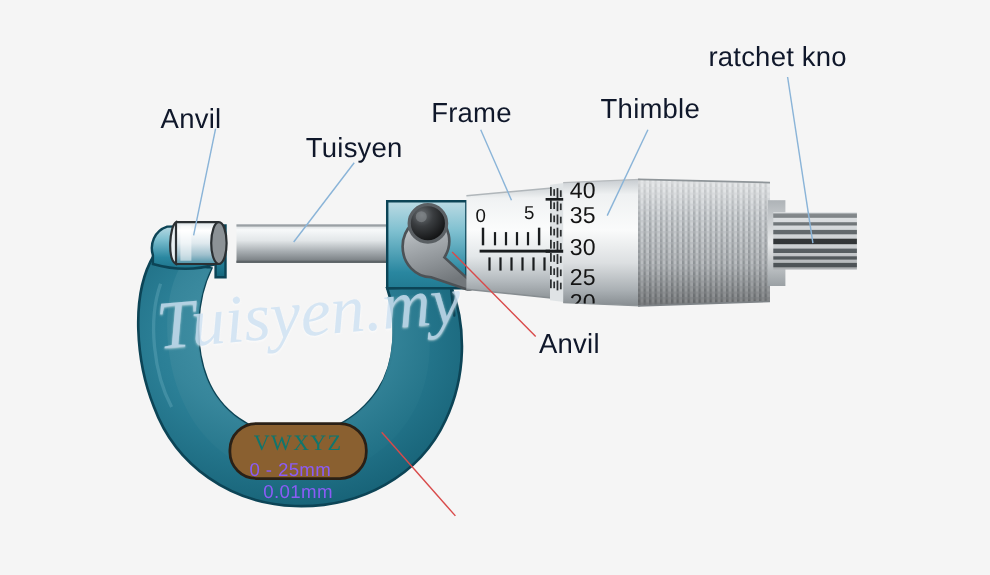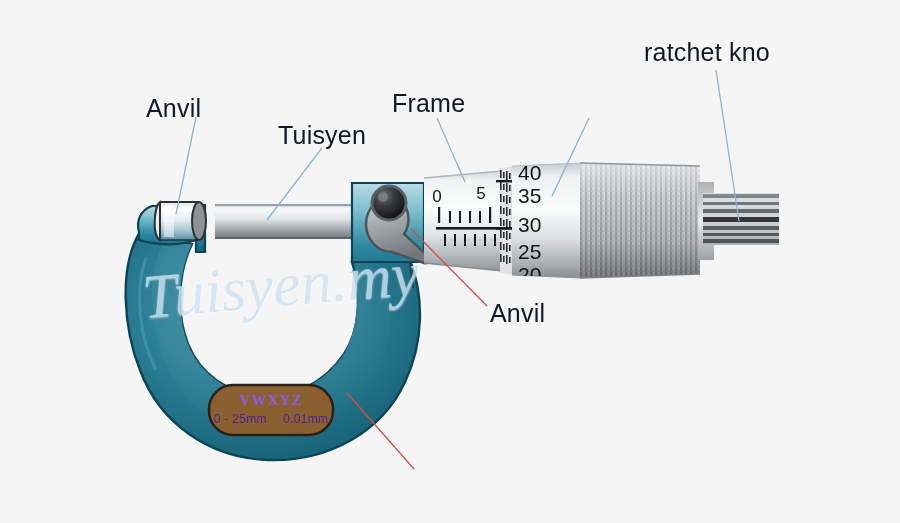--- a/index.html
+++ b/index.html
@@ -15,30 +15,30 @@
   .lbl{
     position:absolute;
     color:#0f172a;
     font-size:25px;
     font-family:"Liberation Sans", sans-serif;
     white-space:nowrap;
     letter-spacing:.2px;
   }
   .brand-name{
     font-family:"Liberation Serif", serif;
-    font-weight:bold;
-    font-size:15px;
-    color:#8b5cf6;
+    font-weight:normal;
+    font-size:20px;
+    color:#0f766e;
     letter-spacing:1.2px;
     text-align:center;
   }
   .brand-spec{
     font-family:"Liberation Sans", sans-serif;
-    font-size:12px;
-    color:#4c1d95;
+    font-size:17px;
+    color:#8b5cf6;
     text-align:center;
     letter-spacing:.3px;
   }
   .scale-num{
     font-family:"Liberation Sans", sans-serif;
     fill:#141414;
   }
   .wm{
     position:absolute;
     font-family:"Liberation Serif", serif;
@@ -361,19 +361,20 @@
       <text x="518" y="282" font-size="21" font-family="Liberation Sans, sans-serif">20</text>
     </g>
   </svg>
 
   <div class="lbl" style="left:146px; top:94px;">Anvil</div>
 
   <div class="lbl" style="left:278px; top:121px;">Tuisyen</div>
 
   <div class="lbl" style="left:392px; top:89px;">Frame</div>
 
+  <div class="lbl" style="left:546px; top:85px;">Thimble</div>
 
   <div class="lbl" style="left:644px; top:38px;">ratchet kno</div>
 
   <div class="lbl" style="left:490px; top:299px;">Anvil</div>
 
 
 </div>
 
 </body></html>

